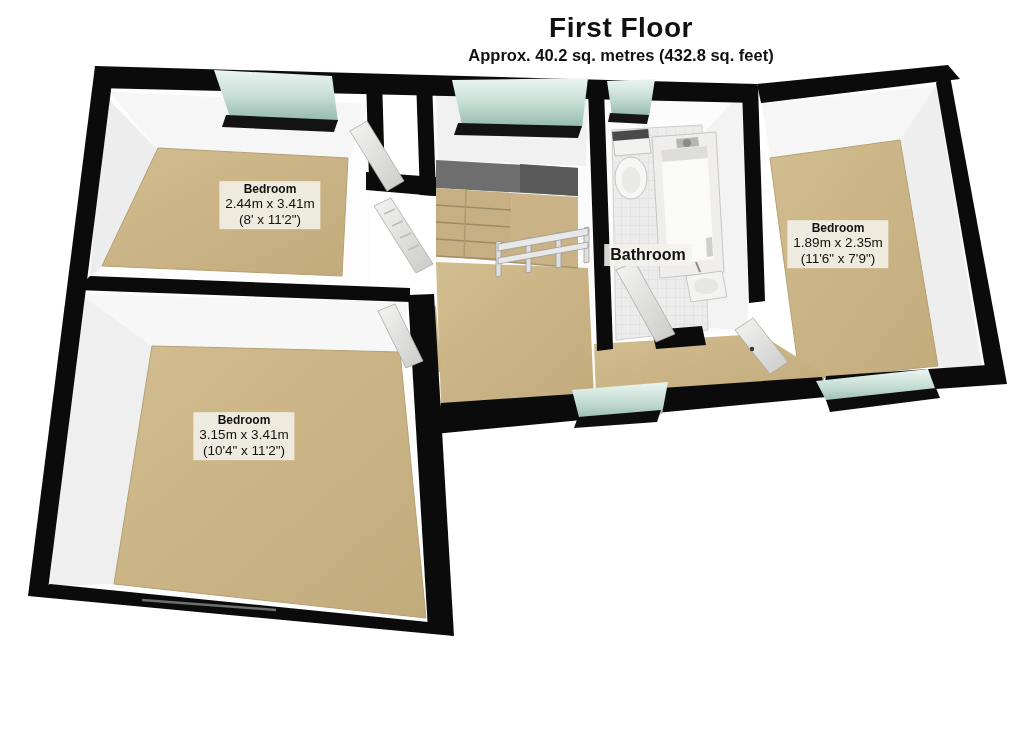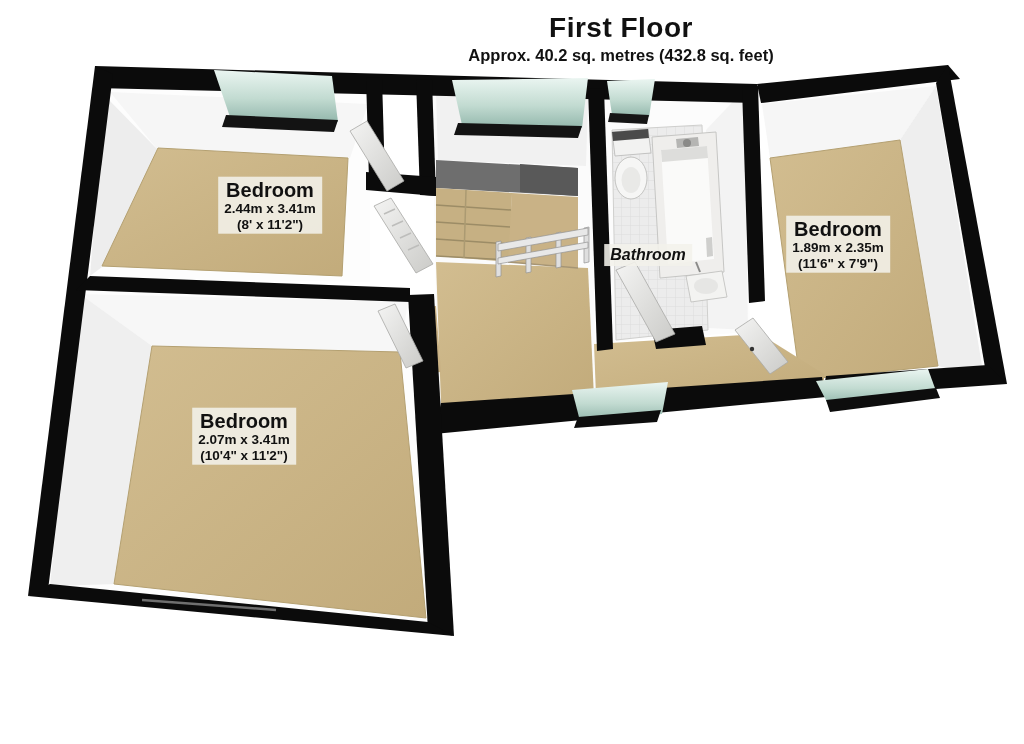--- a/index.html
+++ b/index.html
@@ -10,22 +10,22 @@
   .titleblock{position:absolute;left:621px;transform:translateX(-50%);text-align:right;white-space:nowrap;}
   .title{top:12px;font-size:28px;font-weight:bold;letter-spacing:.5px;}
   .subtitle{top:46px;font-size:16.5px;font-weight:bold;}
   svg{position:absolute;left:0;top:0;}
   .room-label{
     position:absolute;transform:translate(-50%,-50%);
     background:var(--label-bg,rgba(243,241,235,.88));
     color:var(--label-text,#111);
     text-align:center;line-height:1.12;padding:2px 6px;white-space:nowrap;
   }
-  .room-label .rname{font-weight:bold;font-size:20px;display:block;}
-  .room-label .rdim{font-size:13.5px;display:block;font-weight:bold;}
+  .room-label .rname{font-weight:bold;font-size:12px;display:block;}
+  .room-label .rdim{font-size:13.5px;display:block;}
   .bath-label .rname{font-size:16px;}
 </style>
 </head>
 <body>
 
 <div class="titleblock title">First Floor</div>
 <div class="titleblock subtitle">Approx. 40.2 sq. metres (432.8 sq. feet)</div>
 
 <svg width="1024" height="744" viewBox="0 0 1024 744">
   <defs>
@@ -157,18 +157,18 @@
   <span class="rdim">2.44m x 3.41m</span>
   <span class="rdim">(8' x 11'2")</span>
 </div>
 <div class="room-label" style="left:838px;top:244px;">
   <span class="rname">Bedroom</span>
   <span class="rdim">1.89m x 2.35m</span>
   <span class="rdim">(11'6" x 7'9")</span>
 </div>
 <div class="room-label" style="left:244px;top:436px;">
   <span class="rname">Bedroom</span>
-  <span class="rdim">2.07m x 3.41m</span>
+  <span class="rdim">3.15m x 3.41m</span>
   <span class="rdim">(10'4" x 11'2")</span>
 </div>
-<div class="room-label bath-label" style="left:648px;top:255px;font-style:italic;">
+<div class="room-label bath-label" style="left:648px;top:255px;">
   <span class="rname">Bathroom</span>
 </div>
 
 </body></html>

